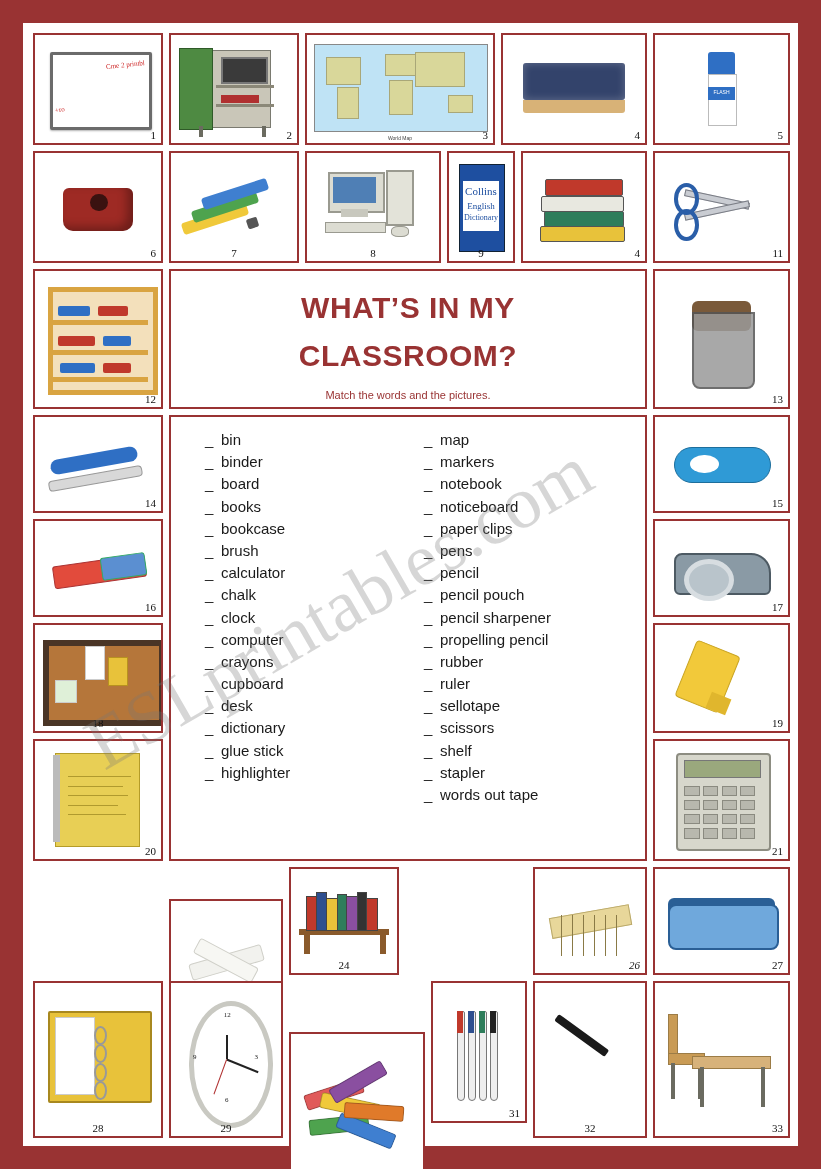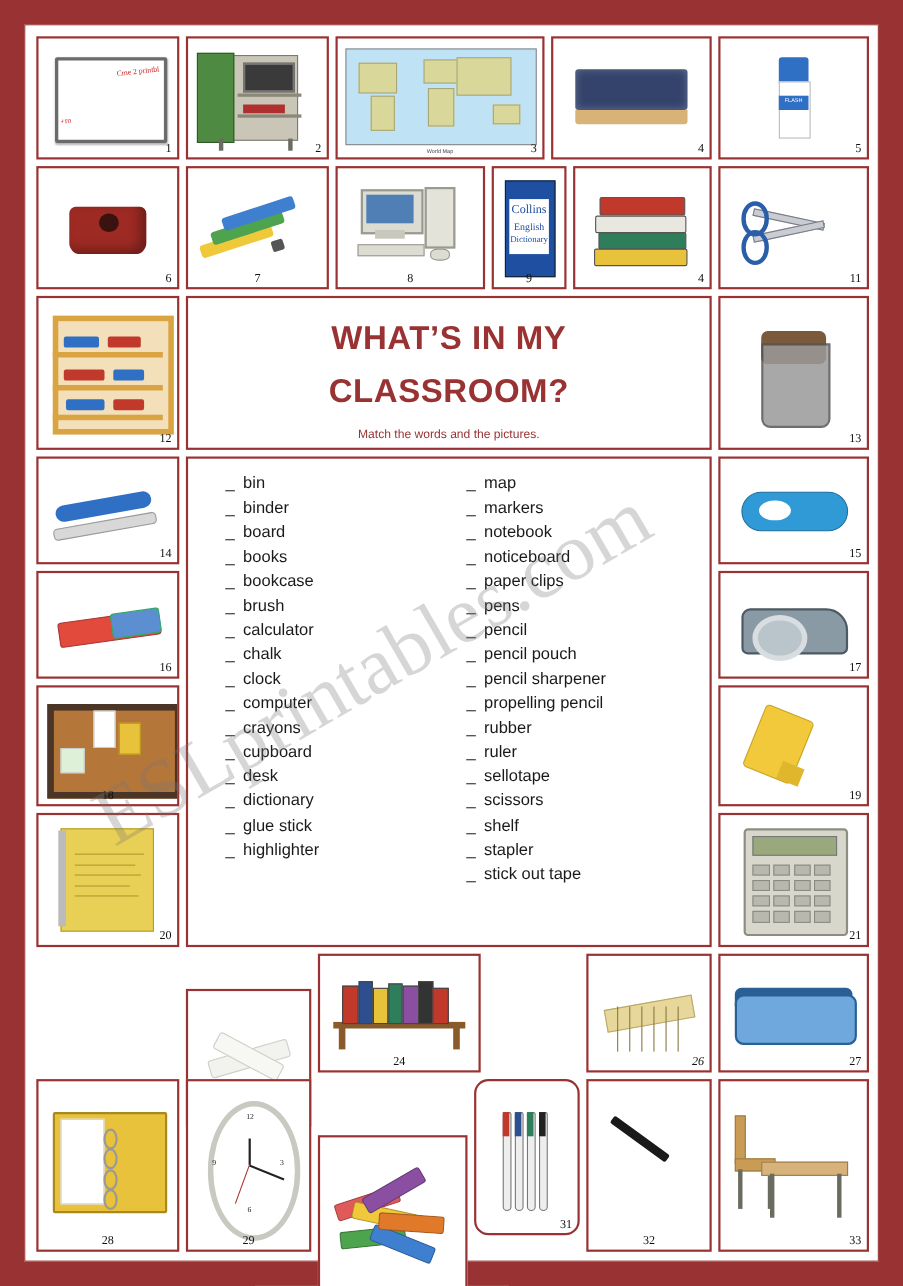--- a/index.html
+++ b/index.html
@@ -650,35 +650,35 @@
         <div class="wrow">
               <span class="blank">_</span>
               <span class="wlabel">shelf</span>
             </div>
         <div class="wrow">
               <span class="blank">_</span>
               <span class="wlabel">stapler</span>
             </div>
         <div class="wrow">
               <span class="blank">_</span>
-              <span class="wlabel">stick out tape</span>
+              <span class="wlabel">words out tape</span>
             </div>
       </div>
     </div>
 
 
     <div class="cell" style="left:146px; top:876px; width:114px; height:125px;">
       <div class="art">
         <div class="ch-a"></div>
         <div class="ch-b"></div>
       </div>
       <span class="num left">23</span>
     </div>
 
-    <div class="cell" style="left:266px; top:844px; width:148px; height:108px;text-align:right;">
+    <div class="cell" style="left:266px; top:844px; width:110px; height:108px;text-align:right;">
       <div class="art">
         <div class="bc-shelf" style="top:58%"></div>
         <div class="bc-leg" style="left:12%; top:60%"></div>
         <div class="bc-leg" style="left:84%; top:60%"></div>
         <div class="bc-book" style="left:14%; top:26%; width:9%; height:32%; background:#c0392b;"></div>
         <div class="bc-book" style="left:24%; top:22%; width:8%; height:36%; background:#2e4f8f;"></div>
         <div class="bc-book" style="left:33%; top:28%; width:9%; height:30%; background:#e8c23a;"></div>
         <div class="bc-book" style="left:43%; top:24%; width:8%; height:34%; background:#2e7d5b;"></div>
         <div class="bc-book" style="left:52%; top:26%; width:9%; height:32%; background:#8a4fa0;"></div>
         <div class="bc-book" style="left:62%; top:22%; width:8%; height:36%; background:#333;"></div>
@@ -740,21 +740,21 @@
         <div class="cr" style="left:10%; top:34%; background:#e05a5a; transform:rotate(-18deg);"></div>
         <div class="cr" style="left:22%; top:42%; background:#f0c93a; transform:rotate(12deg);"></div>
         <div class="cr" style="left:14%; top:54%; background:#4ea34e; transform:rotate(-6deg);"></div>
         <div class="cr" style="left:34%; top:58%; background:#3f7fd0; transform:rotate(22deg);"></div>
         <div class="cr" style="left:28%; top:26%; background:#8a4fa0; transform:rotate(-30deg);"></div>
         <div class="cr" style="left:40%; top:46%; background:#e07a2a; transform:rotate(4deg);"></div>
       </div>
       <span class="num left">30</span>
     </div>
 
-    <div class="cell" style="left:408px; top:958px; width:96px; height:142px;border-radius:13px;">
+    <div class="cell" style="left:408px; top:958px; width:96px; height:142px;">
       <div class="art">
         <div class="pn" style="left:26%; top:20%"></div>
         <div class="pn" style="left:38%; top:20%"></div>
         <div class="pn" style="left:50%; top:20%"></div>
         <div class="pn" style="left:62%; top:20%"></div>
         <div class="pn-cap" style="left:26%; top:20%; background:#c0392b;"></div>
         <div class="pn-cap" style="left:38%; top:20%; background:#2e4f8f;"></div>
         <div class="pn-cap" style="left:50%; top:20%; background:#2e7d5b;"></div>
         <div class="pn-cap" style="left:62%; top:20%; background:#222;"></div>
       </div>

